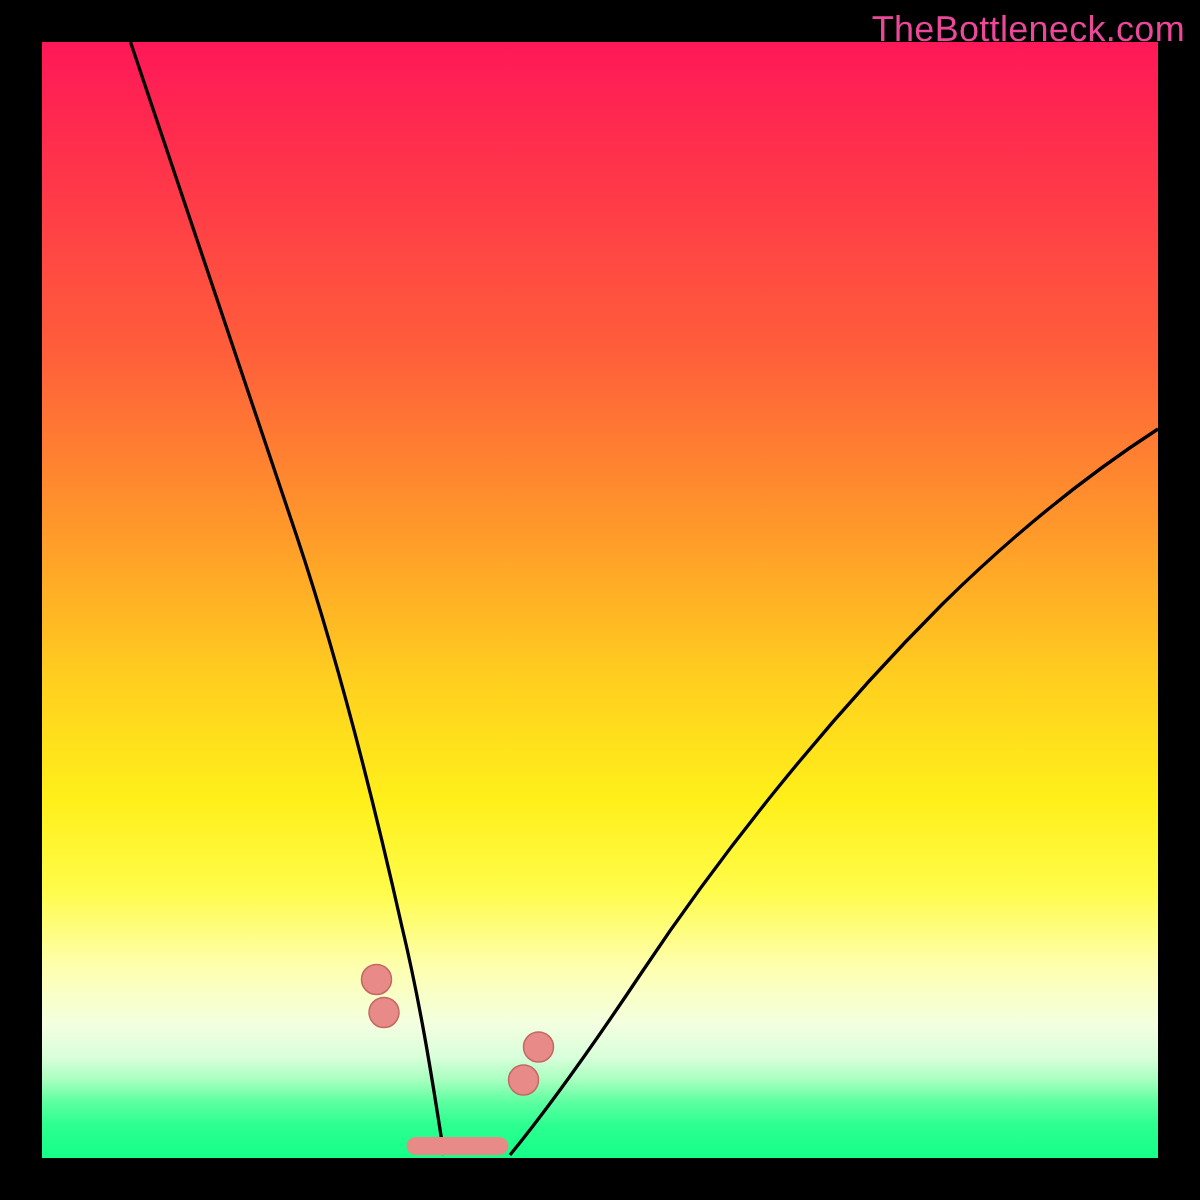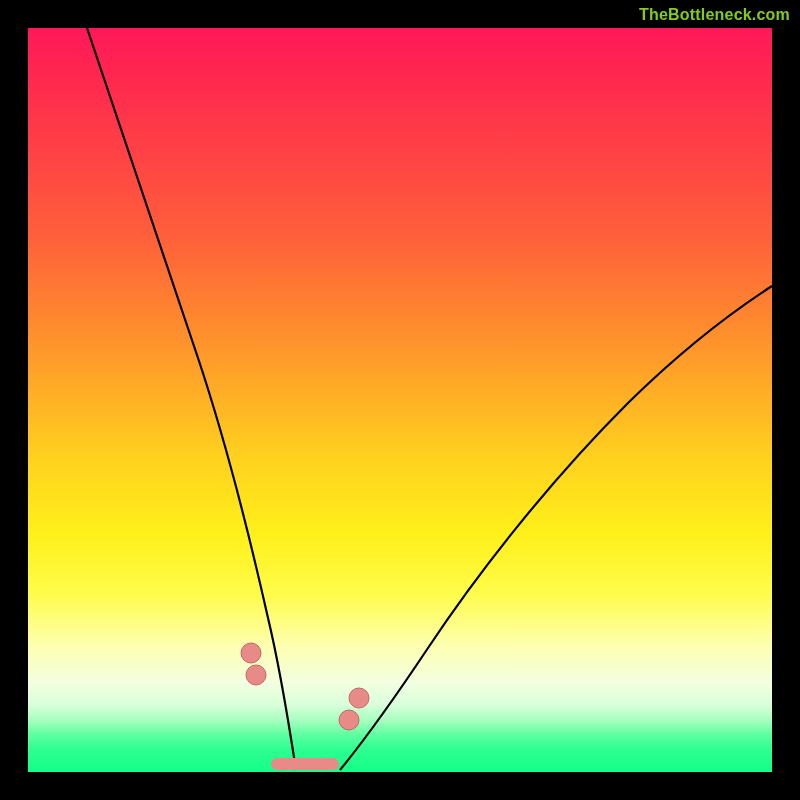--- a/index.html
+++ b/index.html
@@ -41,23 +41,23 @@
       #a8ffc0 93%,
       #5dffa0 95%,
       #2dff90 97%,
       #14ff89 100%
     );
   }
   .watermark {
     position: absolute;
     top: 6px;
     right: 10px;
-    color: #84cc16;
-    font-size: 16px;
-    font-weight: 700;
+    color: #ec4899;
+    font-size: 24px;
+    font-weight: 400;
     letter-spacing: 0.2px;
   }
   svg.curves {
     position: absolute;
     left: 0;
     top: 0;
     width: 744px;
     height: 744px;
     overflow: visible;
   }

